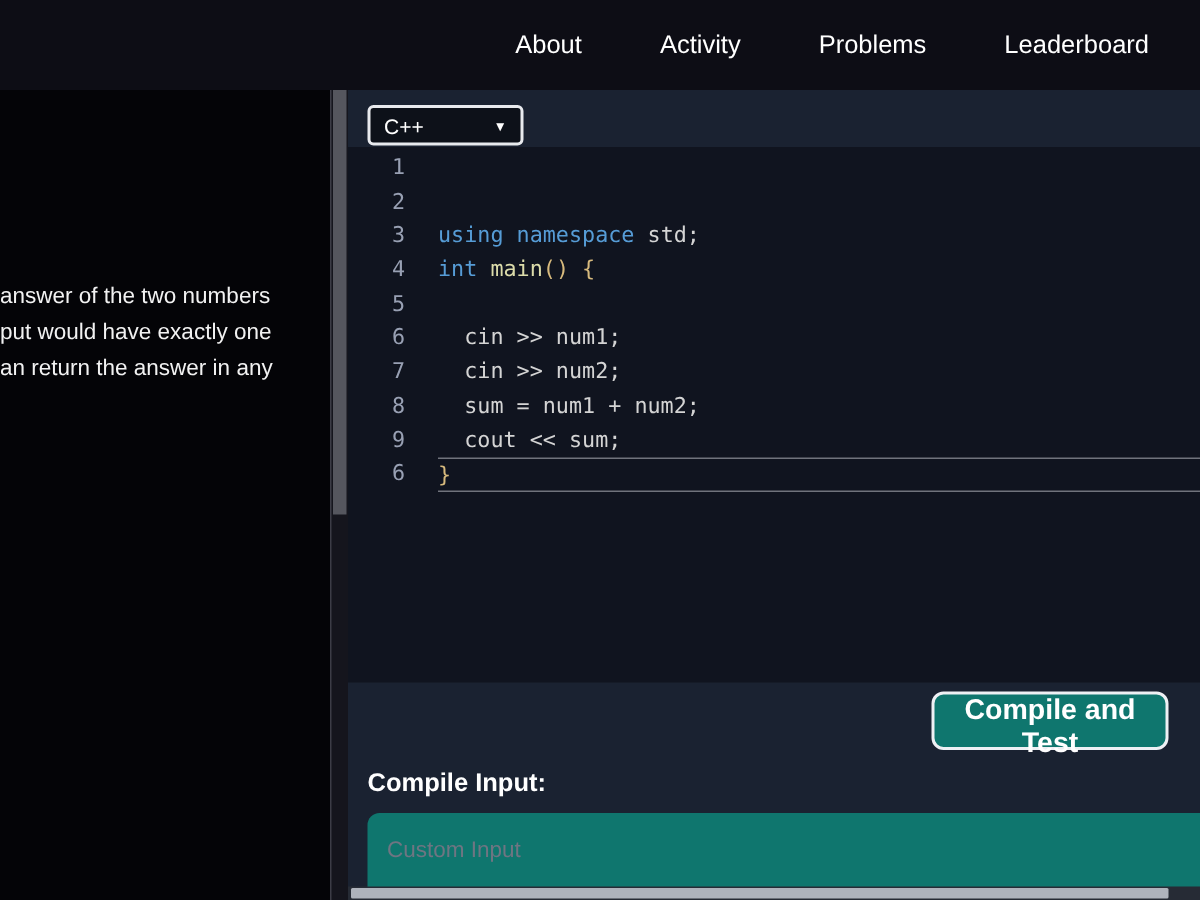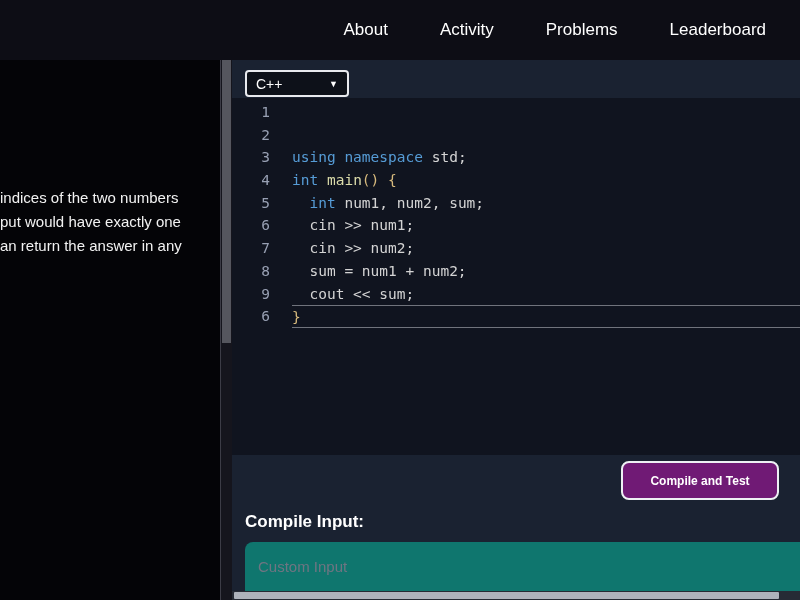--- a/index.html
+++ b/index.html
@@ -41,21 +41,21 @@
   .tk-k { color:#569cd6; }
   .tk-p { color:#56b6c2; }
   .tk-s { color:#ce9178; }
   .tk-f { color:#dcdcaa; }
   .tk-b { color:#d7ba7d; }
   .tk-num { color:#b5cea8; }
   .tk-t { color:#d4d4d4; }
 
   .actions { flex:none; display:flex; justify-content:flex-end; padding:6px 21px 0 0; }
   .compile-btn { width:158px; height:39px; border:2px solid #eef0f4; border-radius:8px;
-                 background:#701a75; color:#ffffff; font-size:12px; font-weight:700;
+                 background:#0f766e; color:#ffffff; font-size:19px; font-weight:700;
                  font-family:inherit; cursor:pointer; }
 
   .ci-label { margin:12px 0 10px 13px; color:#ffffff; font-size:17px; font-weight:700; }
   .custom-input { display:block; margin-left:13px; width:calc(100% - 13px); height:70px;
                   background:#0f766e; border:none; border-radius:8px 0 0 0; padding:16px 13px;
                   color:#d4d4d4; font-size:15px; font-family:inherit; resize:none; outline:none; }
   .custom-input::placeholder { color:#6f7582; }
 
   .hscroll { position:absolute; left:0; right:0; bottom:0; height:9px; background:#262b35; }
   .hscroll .thumb { position:absolute; left:2px; top:1px; bottom:1px; width:96%;
@@ -69,21 +69,21 @@
   <header class="navbar">
     <span class="nav-item">About</span>
     <span class="nav-item">Activity</span>
     <span class="nav-item">Problems</span>
     <span class="nav-item">Leaderboard</span>
   </header>
 
   <div class="content">
 
     <aside class="problem">
-      <div>indices of the two numbers</div>
+      <div>answer of the two numbers</div>
       <div>put would have exactly one</div>
       <div>an return the answer in any</div>
     </aside>
 
     <div class="vscroll">
       <div class="thumb"></div>
     </div>
 
     <main class="main">
 
@@ -106,21 +106,20 @@
             <div class="code-line">
               <span class="ln">3</span>
               <span class="code"><span class="tk-k">using</span><span class="tk-t"> </span><span class="tk-k">namespace</span><span class="tk-t"> std;</span></span>
             </div>
             <div class="code-line">
               <span class="ln">4</span>
               <span class="code"><span class="tk-k">int</span><span class="tk-t"> </span><span class="tk-f">main</span><span class="tk-b">()</span><span class="tk-t"> </span><span class="tk-b">{</span></span>
             </div>
             <div class="code-line">
               <span class="ln">5</span>
-              <span class="code"><span class="tk-t">  </span><span class="tk-k">int</span><span class="tk-t"> num1, num2, sum;</span></span>
             </div>
             <div class="code-line">
               <span class="ln">6</span>
               <span class="code"><span class="tk-t">  cin &gt;&gt; num1;</span></span>
             </div>
             <div class="code-line">
               <span class="ln">7</span>
               <span class="code"><span class="tk-t">  cin &gt;&gt; num2;</span></span>
             </div>
             <div class="code-line">

